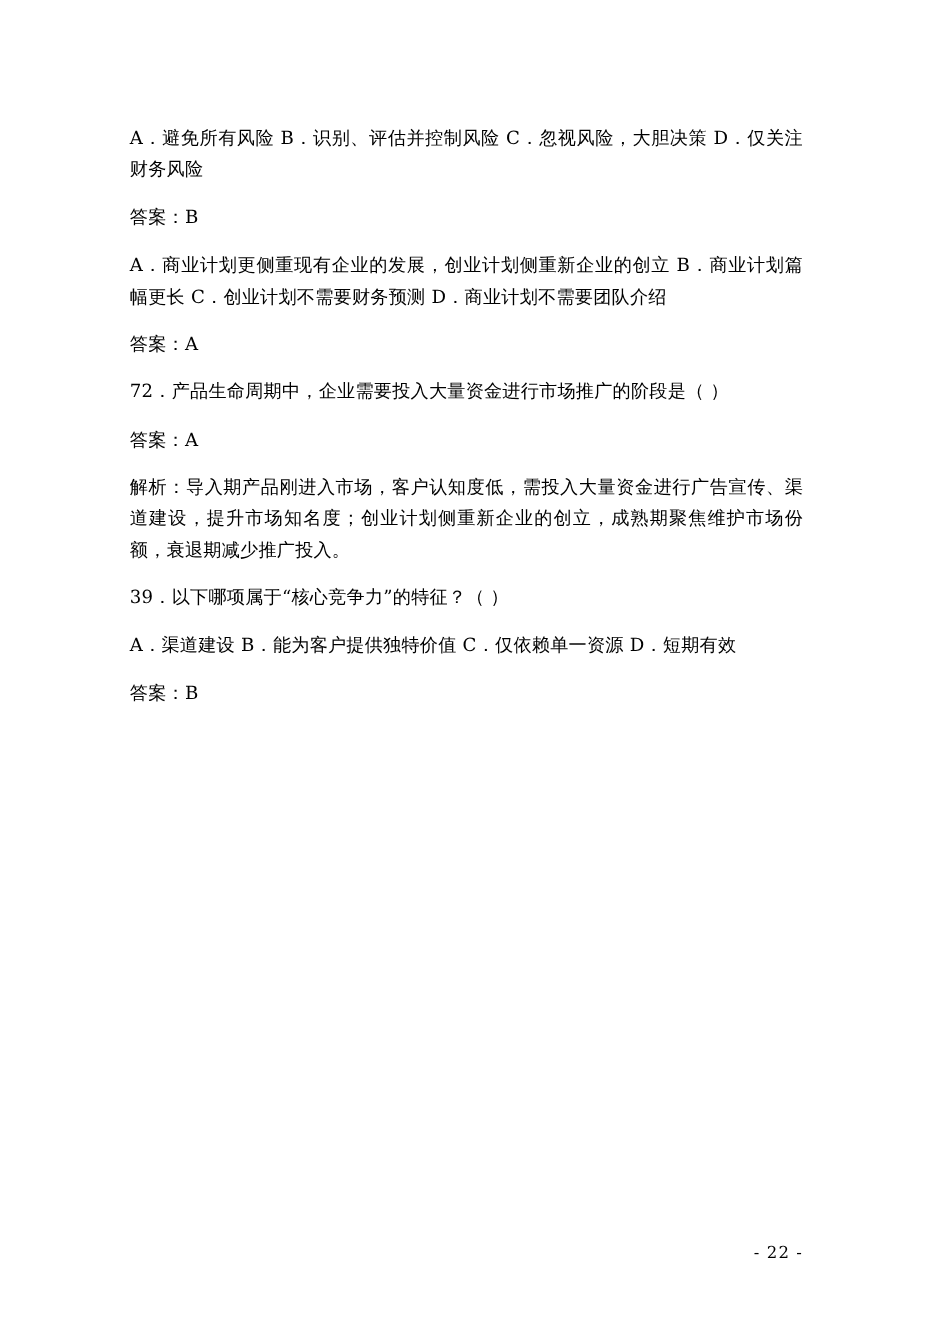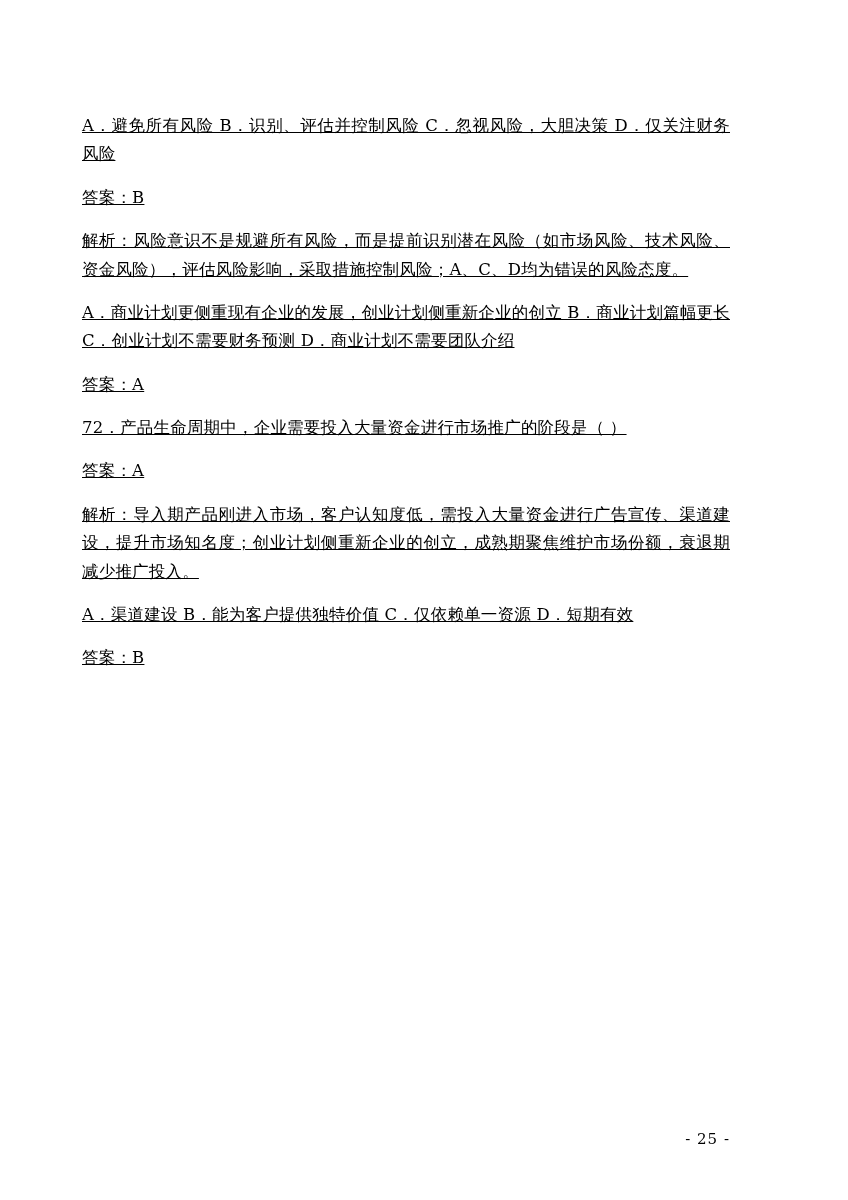--- a/index.html
+++ b/index.html
@@ -13,22 +13,21 @@
     font-family: "DejaVu Serif", "Liberation Serif", serif;
     color: #000000;
     position: relative;
     overflow: hidden;
   }
   .page {
     position: relative;
     width: 848px;
     height: 1200px;
     box-sizing: border-box;
-    padding: 112px 118px 60px 82px;
-    text-decoration: underline;
+    padding: 112px 118px 60px 118px;
   }
   .block {
     font-size: 16.5px;
     line-height: 1.72;
     text-align: justify;
     text-justify: inter-ideograph;
     letter-spacing: 0.2px;
     margin: 0 0 15px 0;
     word-break: break-all;
   }
@@ -42,26 +41,26 @@
     font-family: "DejaVu Serif", "Liberation Serif", serif;
   }
 </style>
 </head>
 <body>
 
 <div class="page">
 
   <div class="block">A．避免所有风险  B．识别、评估并控制风险  C．忽视风险，大胆决策  D．仅关注财务风险</div>
   <div class="block">答案：B</div>
-  <div class="block">解析：风险意识不是规避所有风险，而是提前识别潜在风险（如市场风险、技术风险、资金风险），评估风险影响，采取措施控制风险；A、C、D均为错误的风险态度。</div>
 
   <div class="block">A．商业计划更侧重现有企业的发展，创业计划侧重新企业的创立  B．商业计划篇幅更长  C．创业计划不需要财务预测  D．商业计划不需要团队介绍</div>
   <div class="block">答案：A</div>
 
   <div class="block">72．产品生命周期中，企业需要投入大量资金进行市场推广的阶段是（  ）</div>
   <div class="block">答案：A</div>
   <div class="block">解析：导入期产品刚进入市场，客户认知度低，需投入大量资金进行广告宣传、渠道建设，提升市场知名度；创业计划侧重新企业的创立，成熟期聚焦维护市场份额，衰退期减少推广投入。</div>
 
+  <div class="block">39．以下哪项属于“核心竞争力”的特征？（  ）</div>
   <div class="block">A．渠道建设  B．能为客户提供独特价值  C．仅依赖单一资源  D．短期有效</div>
   <div class="block">答案：B</div>
 
-  <div class="footer">- 25 -</div>
+  <div class="footer">- 22 -</div>
 </div>
 
 </body></html>

